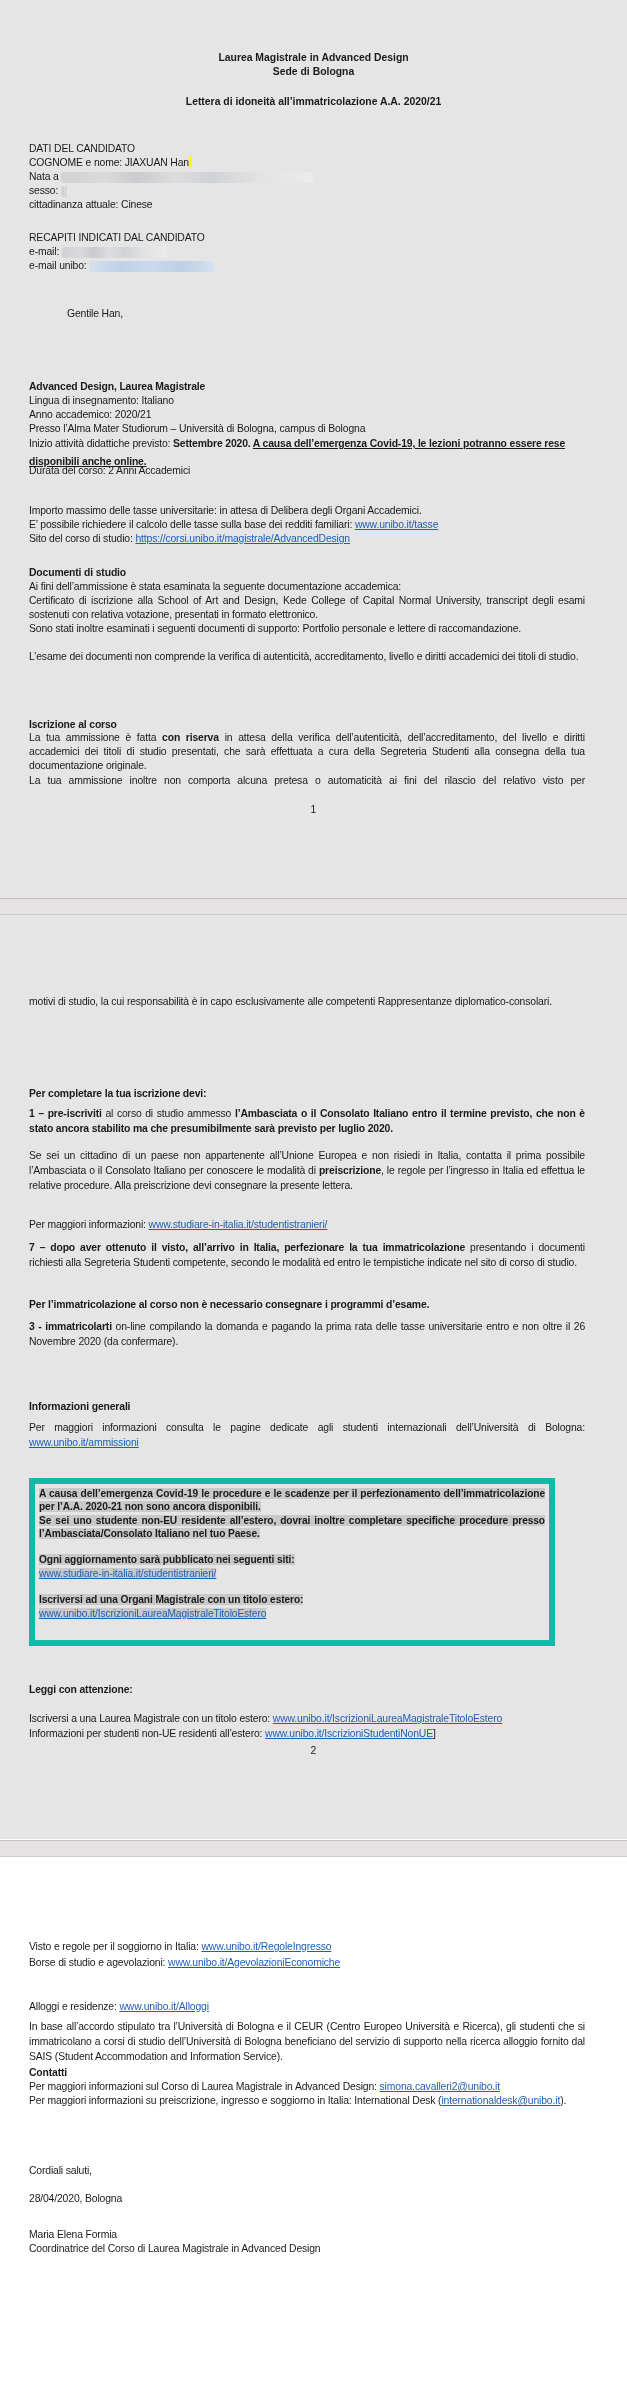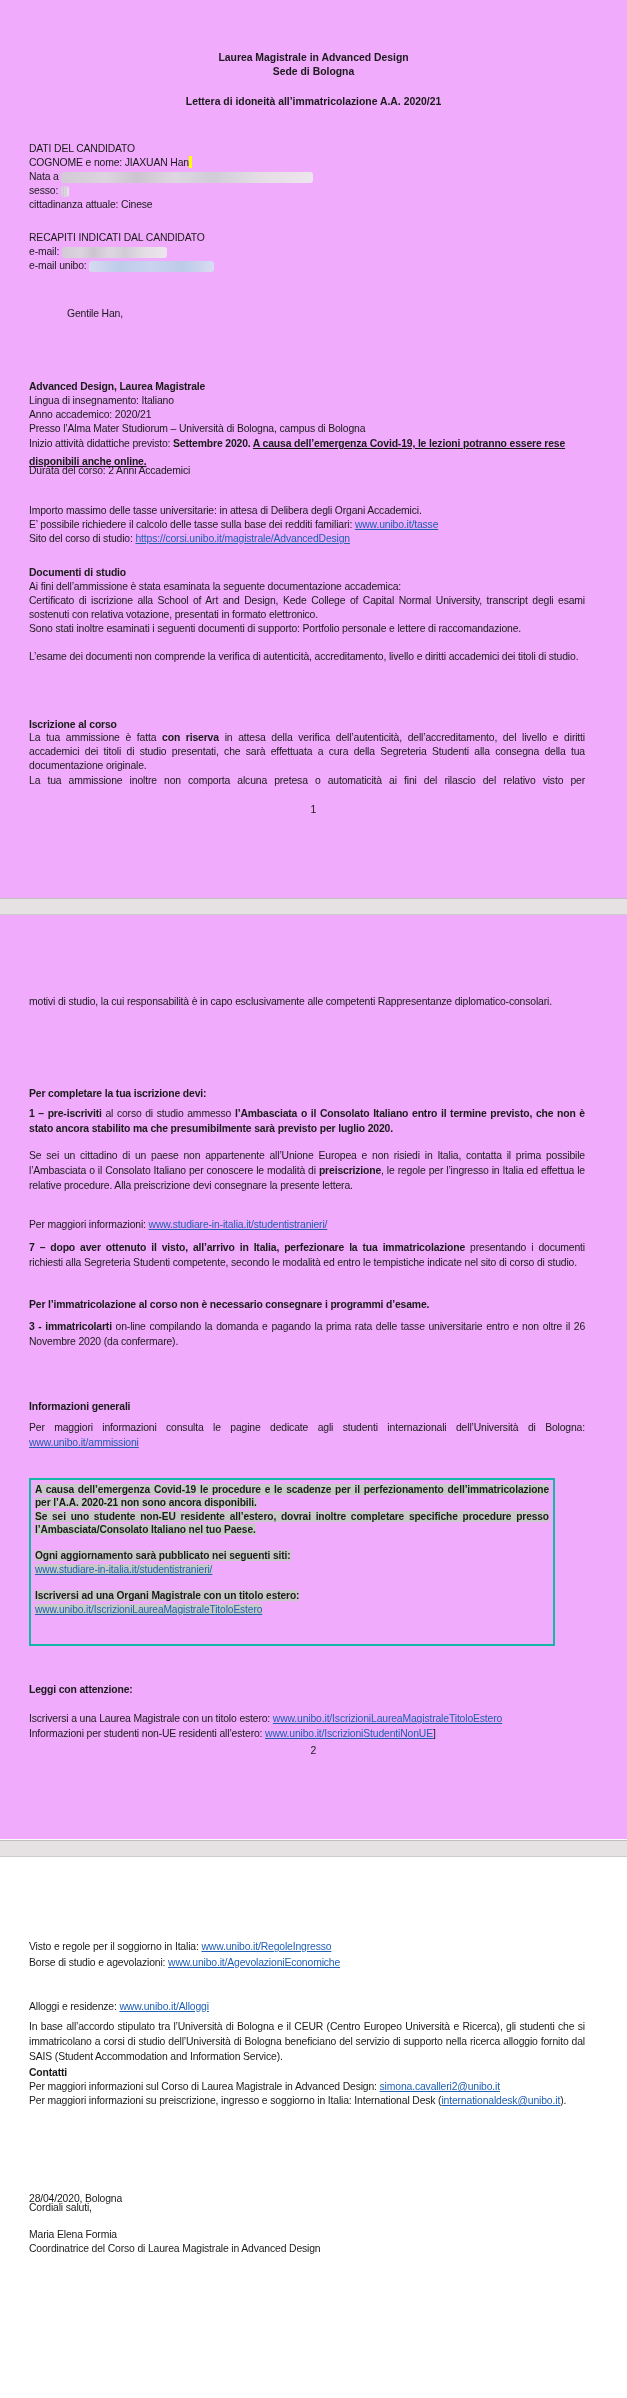--- a/index.html
+++ b/index.html
@@ -2,21 +2,21 @@
 <html><head>
 <meta charset="utf-8">
 <style>
   html, body { margin: 0; padding: 0; }
   body {
     width: 627px; height: 2398px; position: relative; overflow: hidden;
     background: #ffffff;
     font-family: "Liberation Sans", sans-serif;
     color: #1a1a1a;
   }
-  .page { position: absolute; left: 0; width: 627px; background: #f0abfc; }
+  .page { position: absolute; left: 0; width: 627px; background: #e5e5e5; }
   .gap {
     position: absolute; left: 0; width: 627px; height: 17px;
     background: #e6e1e2;
     border-top: 1px solid #c3bebf; border-bottom: 1px solid #cfcacb;
     box-sizing: border-box;
   }
   .t { position: absolute; left: 29px; font-size: 10.4px; line-height: 13.5px; white-space: nowrap; letter-spacing: -0.15px; }
   .w { position: absolute; left: 29px; width: 556px; font-size: 10.4px; line-height: 15px; letter-spacing: -0.15px; text-align: justify; }
   .w13 { line-height: 14.2px; }
   .c { position: absolute; left: 0; width: 627px; text-align: center; font-size: 10.4px; font-weight: bold; }
@@ -26,21 +26,21 @@
   .blur {
     display: inline-block; vertical-align: middle; height: 11px;
     background: linear-gradient(90deg, #cfcfd2 0%, #d9d9db 18%, #c8c8cc 30%, #dcdcde 45%, #cdd0d4 60%, #e2e2e2 78%, #ececec 100%);
     border-radius: 3px; opacity: .9;
   }
   .blur.blue { background: linear-gradient(90deg, #d3e0ef 0%, #b9cfe8 25%, #c6d8ee 50%, #b7cde6 75%, #d5e2f1 100%); }
   .hl { background: #ffff00; display: inline-block; width: 3px; height: 12px; vertical-align: -2px; }
   .pnum { position: absolute; left: 0; width: 627px; text-align: center; font-size: 10.4px; }
   .box {
     position: absolute; left: 29px; top: 1478px; width: 526px; height: 168px;
-    border: 2px solid #14b8a6; box-sizing: border-box; padding: 3px 4px 0 4px;
+    border: 6px solid #14b8a6; box-sizing: border-box; padding: 3px 4px 0 4px;
   }
   .box .p { font-size: 10.2px; line-height: 13.3px; text-align: justify; letter-spacing: -0.1px; }
   .box .g { background: #c9c9c9; }
   .spacer { height: 13.3px; }
 </style>
 </head>
 <body>
 
 <div class="page" style="top:0;height:898px;">
   <div class="c" style="top:52px;">Laurea Magistrale in Advanced Design</div>
@@ -173,16 +173,16 @@
 <div class="w" style="top:2019px;">In base all’accordo stipulato tra l’Università di Bologna e il CEUR (Centro Europeo Università e Ricerca), gli studenti che si immatricolano a corsi di studio dell’Università di Bologna beneficiano del servizio di supporto nella ricerca alloggio fornito dal SAIS (Student Accommodation and Information Service).</div>
 
 <div class="t b" style="top:2066px;">Contatti</div>
 <div class="t" style="top:2080px;">
   <span>Per maggiori informazioni sul Corso di Laurea Magistrale in Advanced Design: </span><a>simona.cavalleri2@unibo.it</a>
 </div>
 <div class="w w13" style="top:2094px;">
   <span>Per maggiori informazioni su preiscrizione, ingresso e soggiorno in Italia: International Desk (</span><a>internationaldesk@unibo.it</a><span>).</span>
 </div>
 
-<div class="t" style="top:2164px;margin-top:37px;">Cordiali saluti,</div>
+<div class="t" style="top:2164px;">Cordiali saluti,</div>
 <div class="t" style="top:2192px;">28/04/2020, Bologna</div>
 <div class="t" style="top:2228px;">Maria Elena Formia</div>
 <div class="t" style="top:2242px;">Coordinatrice del Corso di Laurea Magistrale in Advanced Design</div>
 
 </body></html>

